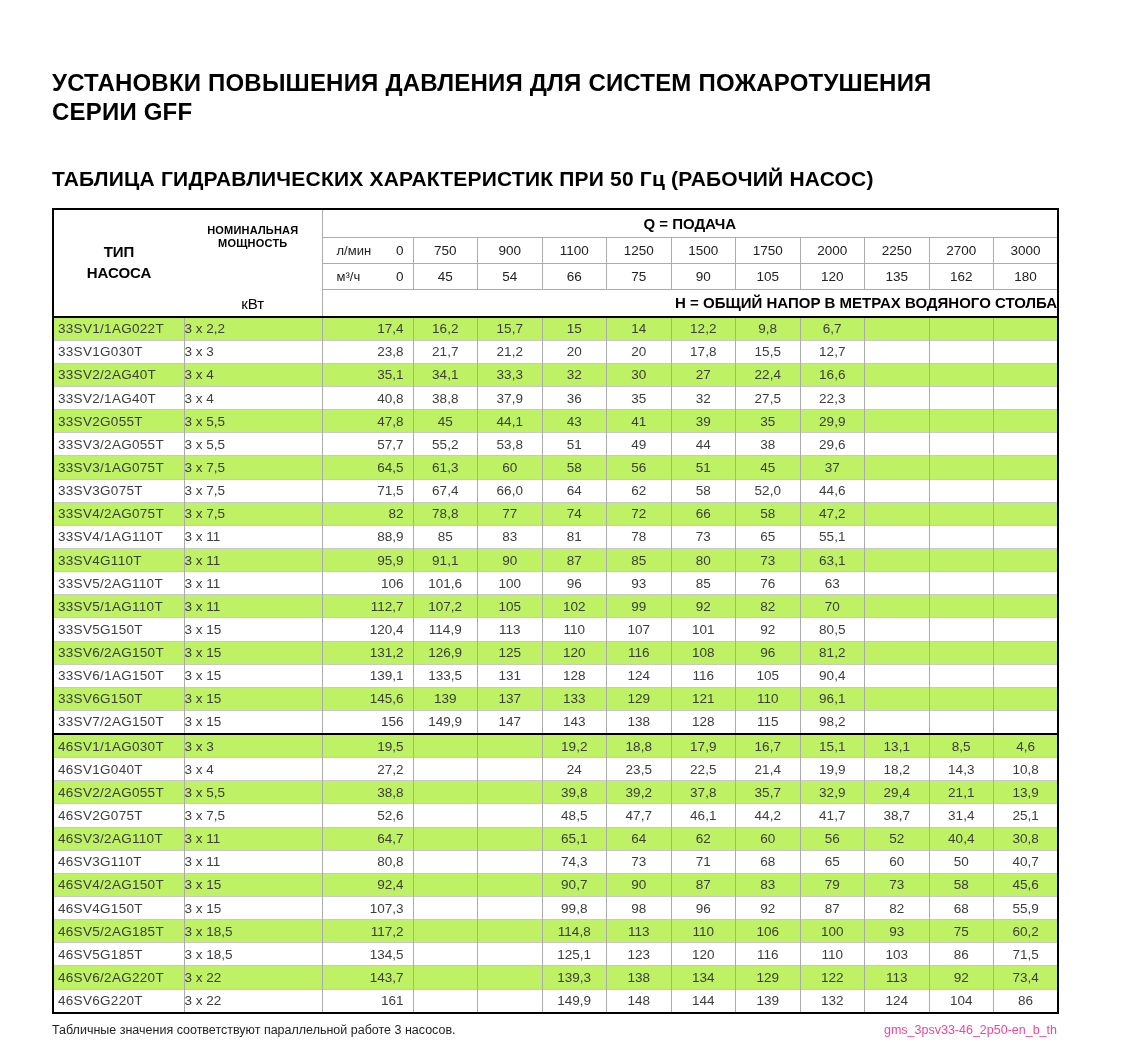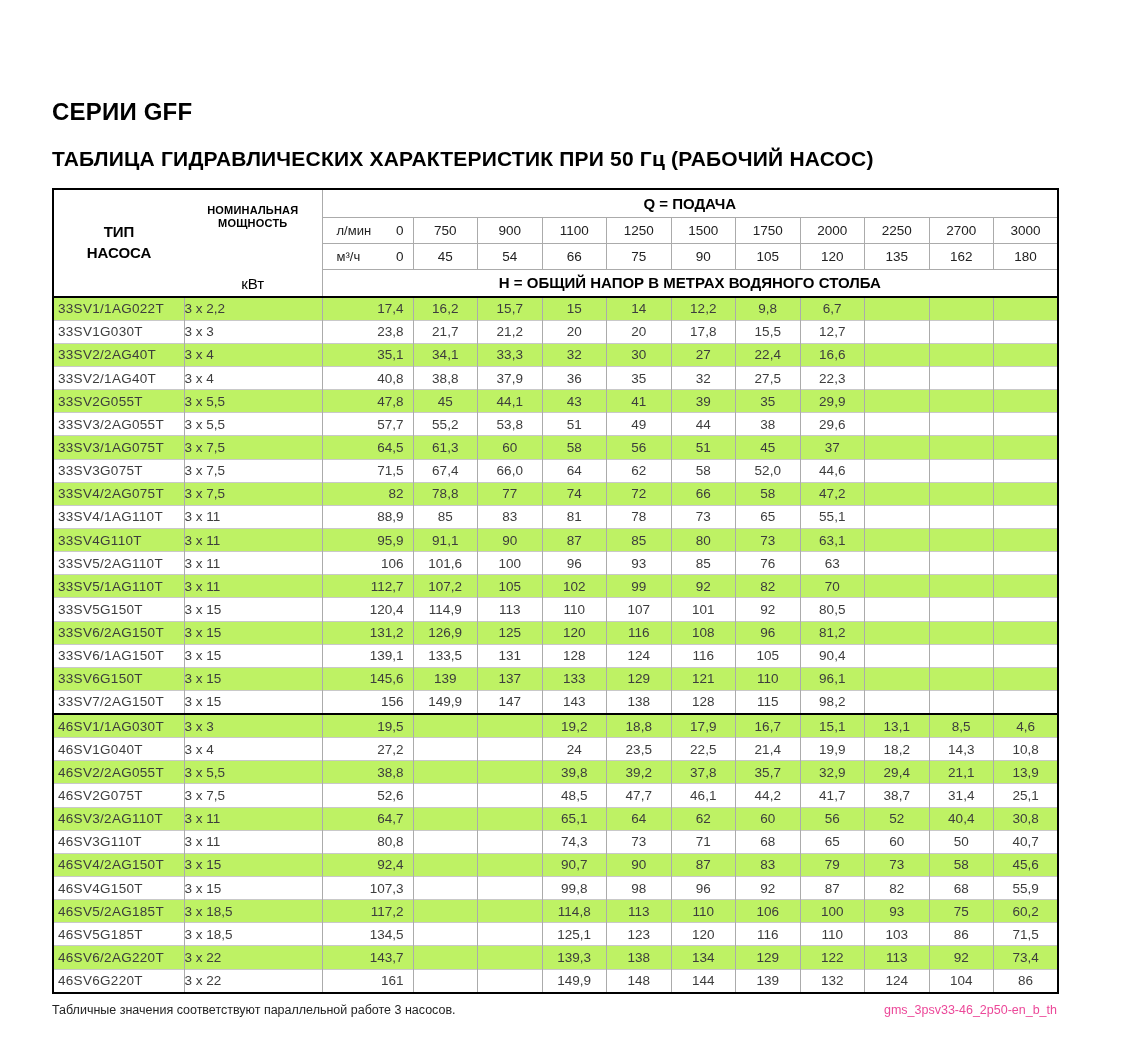--- a/index.html
+++ b/index.html
@@ -1,20 +1,20 @@
 <!DOCTYPE html>
 <html><head>
 <meta charset="utf-8">
 <style>
   html,body { margin:0; padding:0; background:#ffffff; }
   body { width:1129px; height:1061px; font-family:"Liberation Sans","DejaVu Sans",sans-serif; color:#000; }
   .page { width:1005px; margin:0 0 0 52px; }
 
   .title { margin:68px 0 0 0; font-size:24px; font-weight:bold; line-height:1.22; letter-spacing:0.2px; color:#000; }
-  .subtitle { margin:20px 0 0 0; font-size:21px; font-weight:bold; letter-spacing:0.2px; color:#000; }
+  .subtitle { margin:40px 0 0 0; font-size:21px; font-weight:bold; letter-spacing:0.2px; color:#000; }
 
   table.ht { border-collapse:collapse; table-layout:fixed; width:1005px; margin-top:17px;
              border:2px solid #000; }
   col.c1 { width:131px; } col.c2 { width:138px; } col.c3 { width:91px; }
   col.cn { width:64.5px; }
 
   th, td { padding:0; font-weight:normal; }
 
   
   th.type-h { font-size:15px; font-weight:bold; text-align:center; vertical-align:middle; line-height:1.35; }
@@ -23,42 +23,42 @@
   .power-wrap { display:flex; flex-direction:column; align-items:center; height:92px; padding-top:14px; }
   .power-name { font-size:11px; font-weight:bold; text-align:center; line-height:1.25; letter-spacing:0.2px; }
   .power-unit { margin-top:auto; font-size:15px; padding-bottom:4px; }
   th.q-head { font-size:15px; font-weight:bold; text-align:center; height:26px; border-left:1px solid #ababab;margin-top:8px; }
   tr.flow-row th { height:24px; font-size:13.5px; color:#222; border-left:1px solid #ababab; border-top:1px solid #ababab; }
   th.label-cell { text-align:left; }
   .label-flex { display:flex; justify-content:space-between; align-items:center; }
   .label-flex .fl { padding-left:14px; font-size:13px; }
   .label-flex .fv { padding-right:9px; }
   th.num { text-align:center;margin-left:28px; }
-  th.h-head { height:24px; font-size:15px; font-weight:bold; text-align:center; border-left:1px solid #ababab; border-top:1px solid #ababab; }
+  th.h-head { height:24px; font-size:15px; font-weight:bold; text-align:right; border-left:1px solid #ababab; border-top:1px solid #ababab; }
 
   
   tbody td { height:22.15px; font-size:13.5px; color:#3d3d3d; border-top:1px solid #c9c9c9; }
   tbody tr:first-child td { border-top:2.5px solid #000; }
   tbody tr.sec-break td { border-top:2px solid #000; }
   tbody tr.shade { background:#bef264; }
   td.name { text-align:left; padding-left:4px; letter-spacing:0.3px; }
   td.power { text-align:left; border-left:1px solid #ababab; }
   td.q0 { text-align:right; padding-right:9px; border-left:1px solid #ababab; }
   td.val { text-align:center; border-left:1px solid #ababab; }
 
   .footer { width:1005px; display:flex; justify-content:space-between; margin-top:9px; }
   .footer .note { font-size:12.5px; color:#222; }
   .footer .code { font-size:12.5px; color:#ec4899; }
 </style>
 </head>
 <body>
 
 <div class="page">
 
-  <h1 class="title"><br><span>СЕРИИ GFF</span></h1>
+  <h1 class="title"><span>УСТАНОВКИ ПОВЫШЕНИЯ ДАВЛЕНИЯ ДЛЯ СИСТЕМ ПОЖАРОТУШЕНИЯ</span><br><span>СЕРИИ GFF</span></h1>
 
   <h2 class="subtitle">ТАБЛИЦА ГИДРАВЛИЧЕСКИХ ХАРАКТЕРИСТИК ПРИ 50 Гц (РАБОЧИЙ НАСОС)</h2>
 
   <table class="ht">
     <colgroup>
       <col class="c1">
         <col class="c2">
         <col class="c3">
       <col class="cn">
         <col class="cn">

